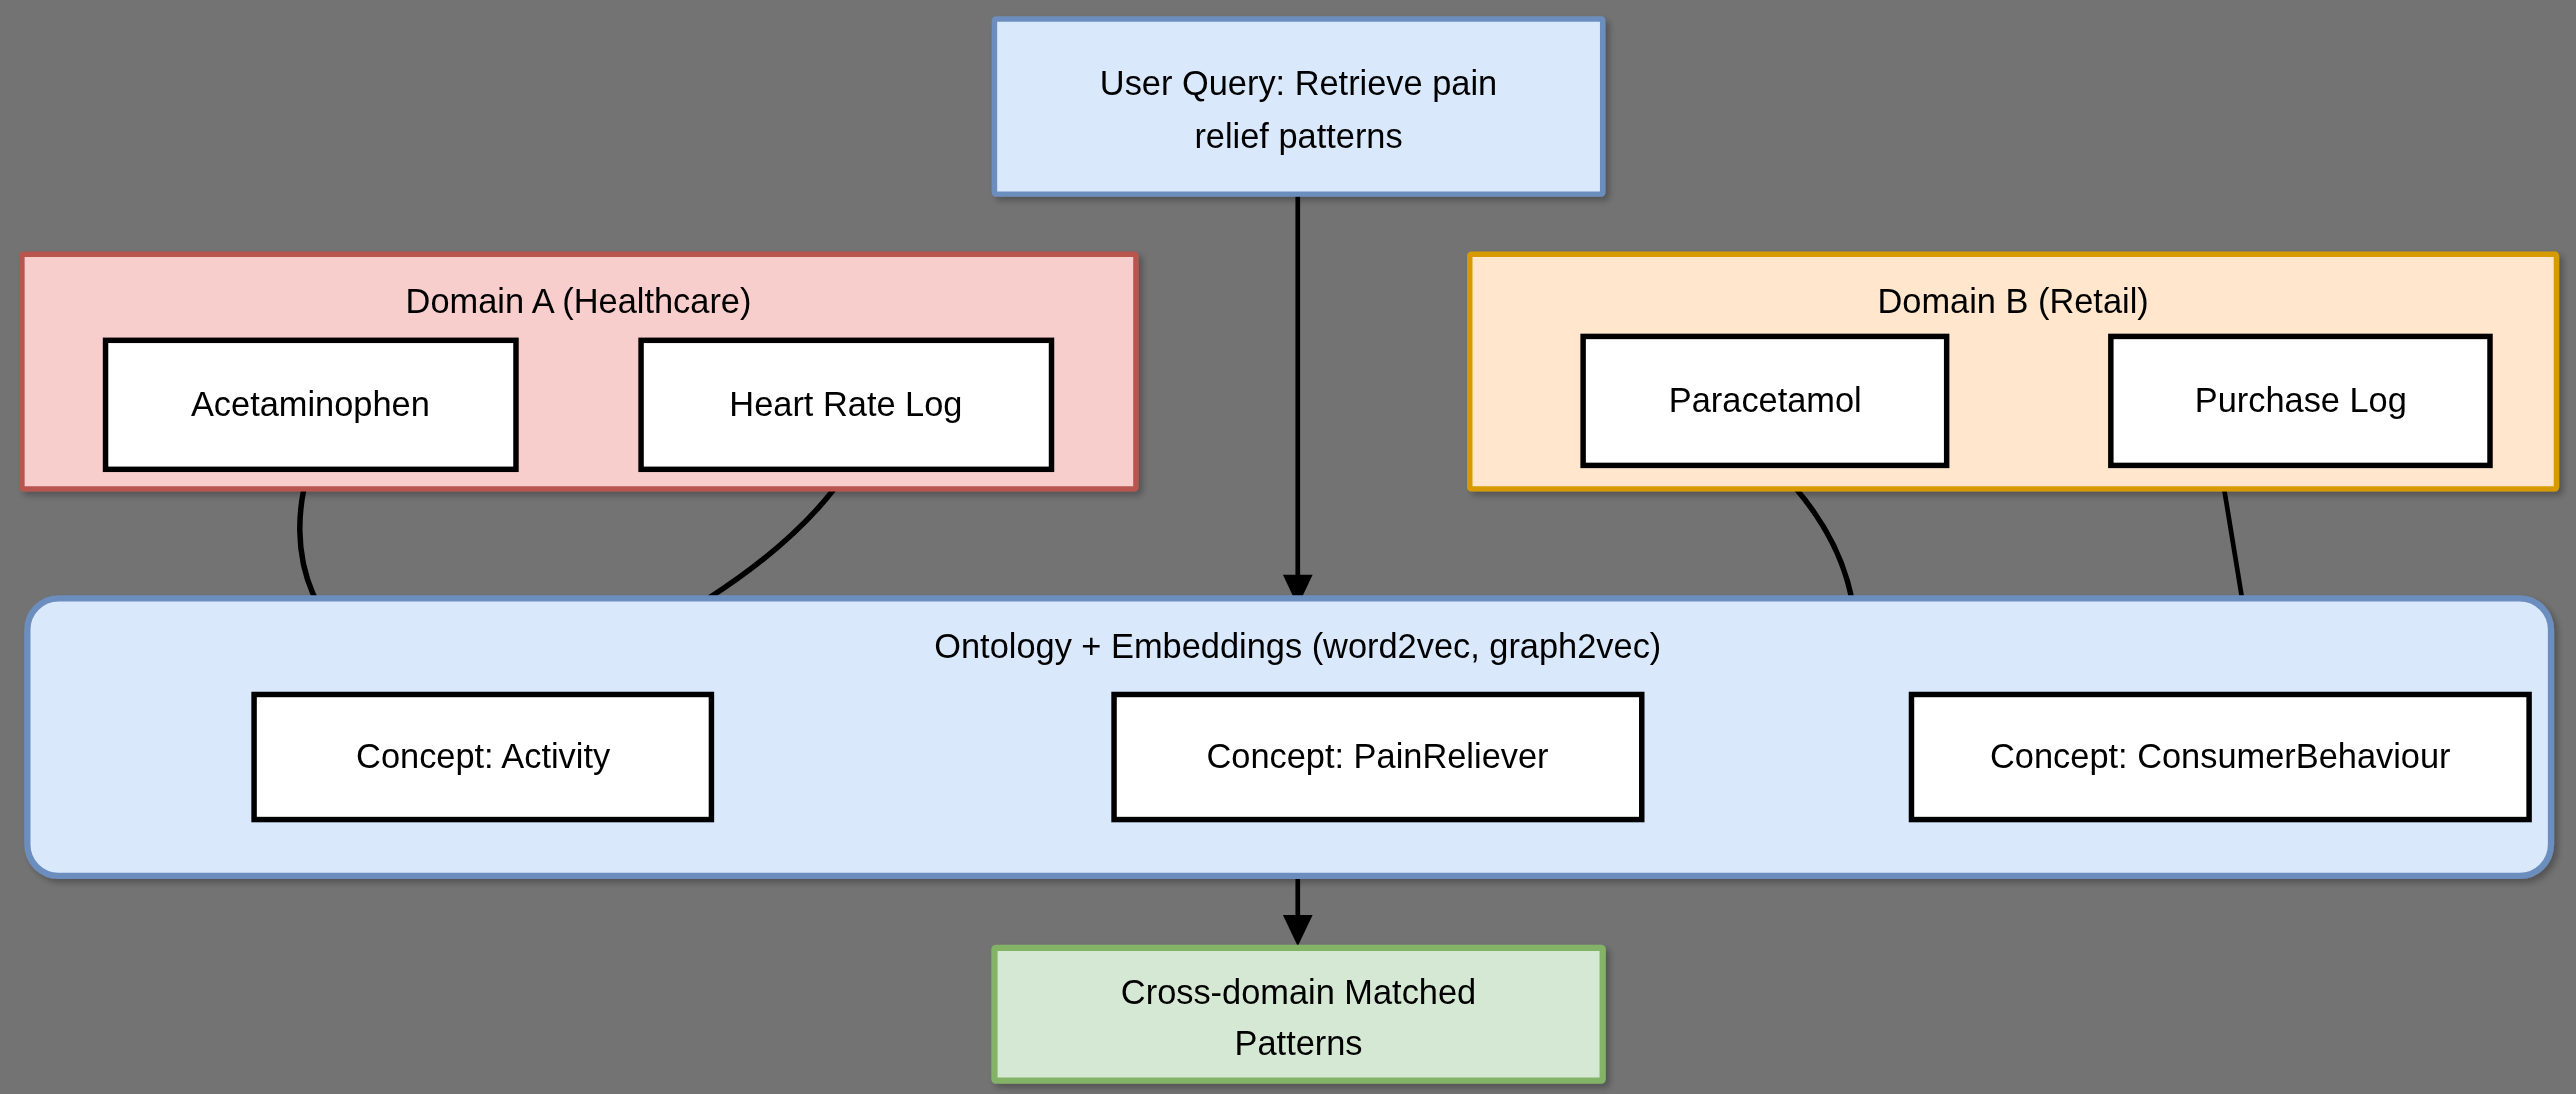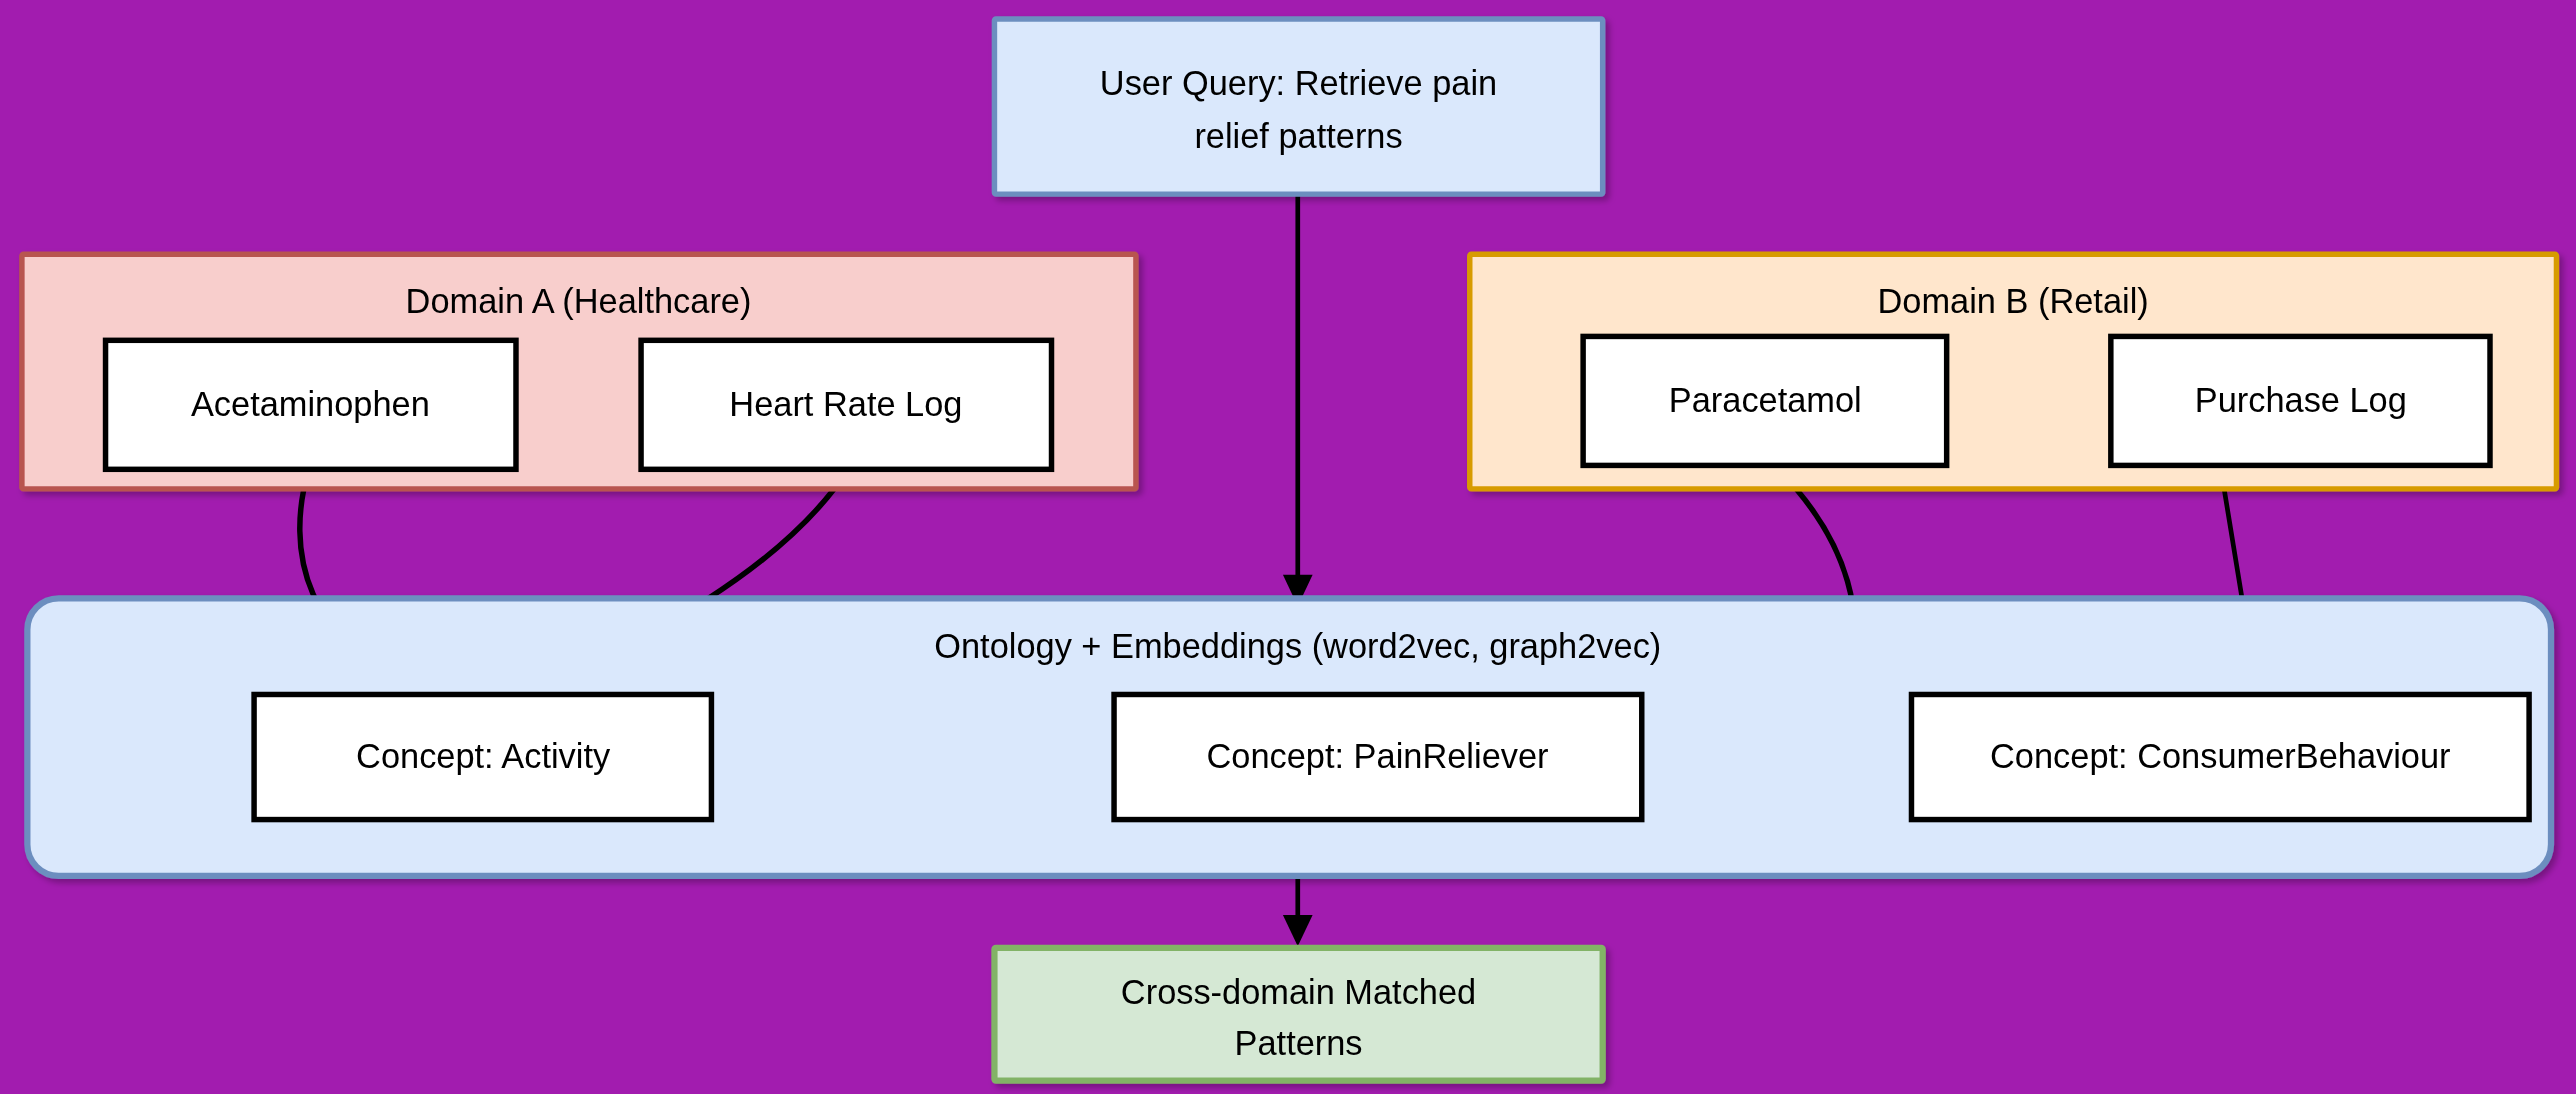--- a/index.html
+++ b/index.html
@@ -11,21 +11,21 @@
   body {
     width: 2576px;
     height: 1095px;
     font-family: "Liberation Sans", sans-serif;
     overflow: hidden;
   }
   #canvas {
     position: relative;
     width: 2576px;
     height: 1095px;
-    background: #a21caf;
+    background: #737373;
   }
   svg.diagram {
     position: absolute;
     top: 0;
     left: 0;
     width: 2576px;
     height: 1095px;
     display: block;
   }
   .box-label {

